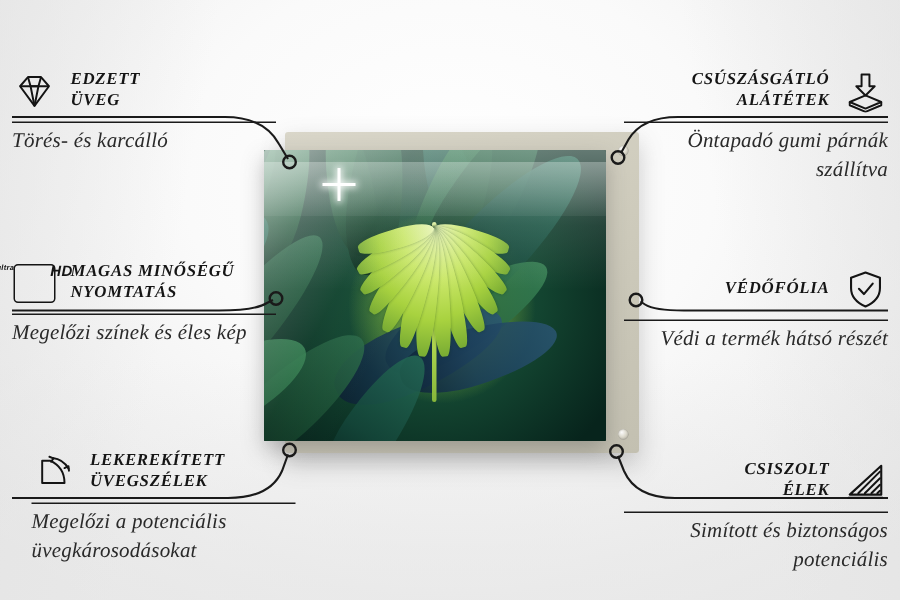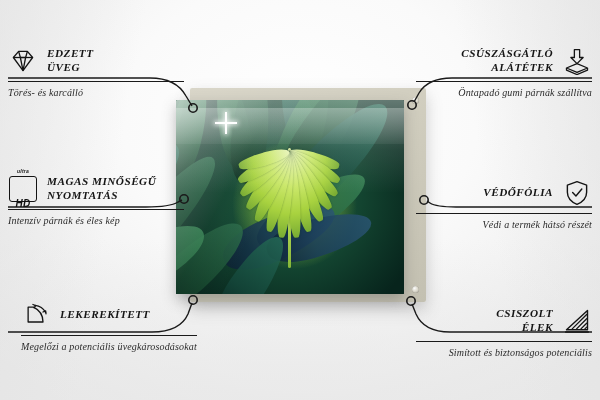--- a/index.html
+++ b/index.html
@@ -208,34 +208,33 @@
     color: #151515;
     text-transform: uppercase;
   }
   .f-rule {
     height: 1.2px;
     background: #1a1a1a;
     margin: 3px 0 4px 0;
   }
   .f-desc {
     font-family: "Liberation Serif", serif;
-    font-size: 10px;
+    font-size: 14px;
     line-height: 1.34;
     color: #2a2a2a;
     letter-spacing: 0.15px;
   }
 
   
   .hd-badge {
     width: 28px; height: 26px;
     border: 1.6px solid #141414;
     border-radius: 3px;
     display: flex;
-    flex-direction: column;
-    align-items: center;
+    flex-direction: row;
     justify-content: center;
     line-height: 1;
     gap: 24px;
   }
   .hd-ultra {
     font-family: "Liberation Sans", sans-serif;
     font-size: 5px;
     font-weight: 700;
     letter-spacing: 0.2px;
     color: #141414;
@@ -349,35 +348,35 @@
         <span class="hd-badge">
           <span class="hd-ultra">ultra</span>
           <span class="hd-text">HD</span>
         </span>
       </span>
       <span class="f-title">
         <span>MAGAS MINŐSÉGŰ</span><br><span>NYOMTATÁS</span>
       </span>
     </div>
     <div class="f-rule"></div>
-    <div class="f-desc">Intenzív párnák és éles kép</div>
+    <div class="f-desc">Megelőzi színek és éles kép</div>
   </div>
 
   <div class="feature f-left" style="top:298px;margin-left:13px;">
     <div class="f-head">
       <span class="f-icon">
         <svg viewBox="0 0 32 32" width="28" height="28" fill="none" stroke="currentColor" stroke-width="1.5" stroke-linecap="round" stroke-linejoin="round">
           <path d="M7 7 V24 H24 Q24 12 13 7 Z"></path>
           <path d="M15 5 Q23 6 27 13"></path>
           <path d="M12.5 4 L15.6 5.2 L13.8 7.8"></path>
           <path d="M27.4 14.6 L27 11.2 L24 12.6"></path>
         </svg>
       </span>
       <span class="f-title">
-        <span>LEKEREKÍTETT</span><br>
+        <span>LEKEREKÍTETT</span><br><span>ÜVEGSZÉLEK</span>
       </span>
     </div>
     <div class="f-rule"></div>
     <div class="f-desc">Megelőzi a potenciális üvegkárosodásokat</div>
   </div>
 
   <div class="feature f-right" style="top:44px;">
     <div class="f-head">
       <span class="f-icon">
         <svg viewBox="0 0 32 32" width="28" height="28" fill="none" stroke="currentColor" stroke-width="1.5" stroke-linejoin="round">

